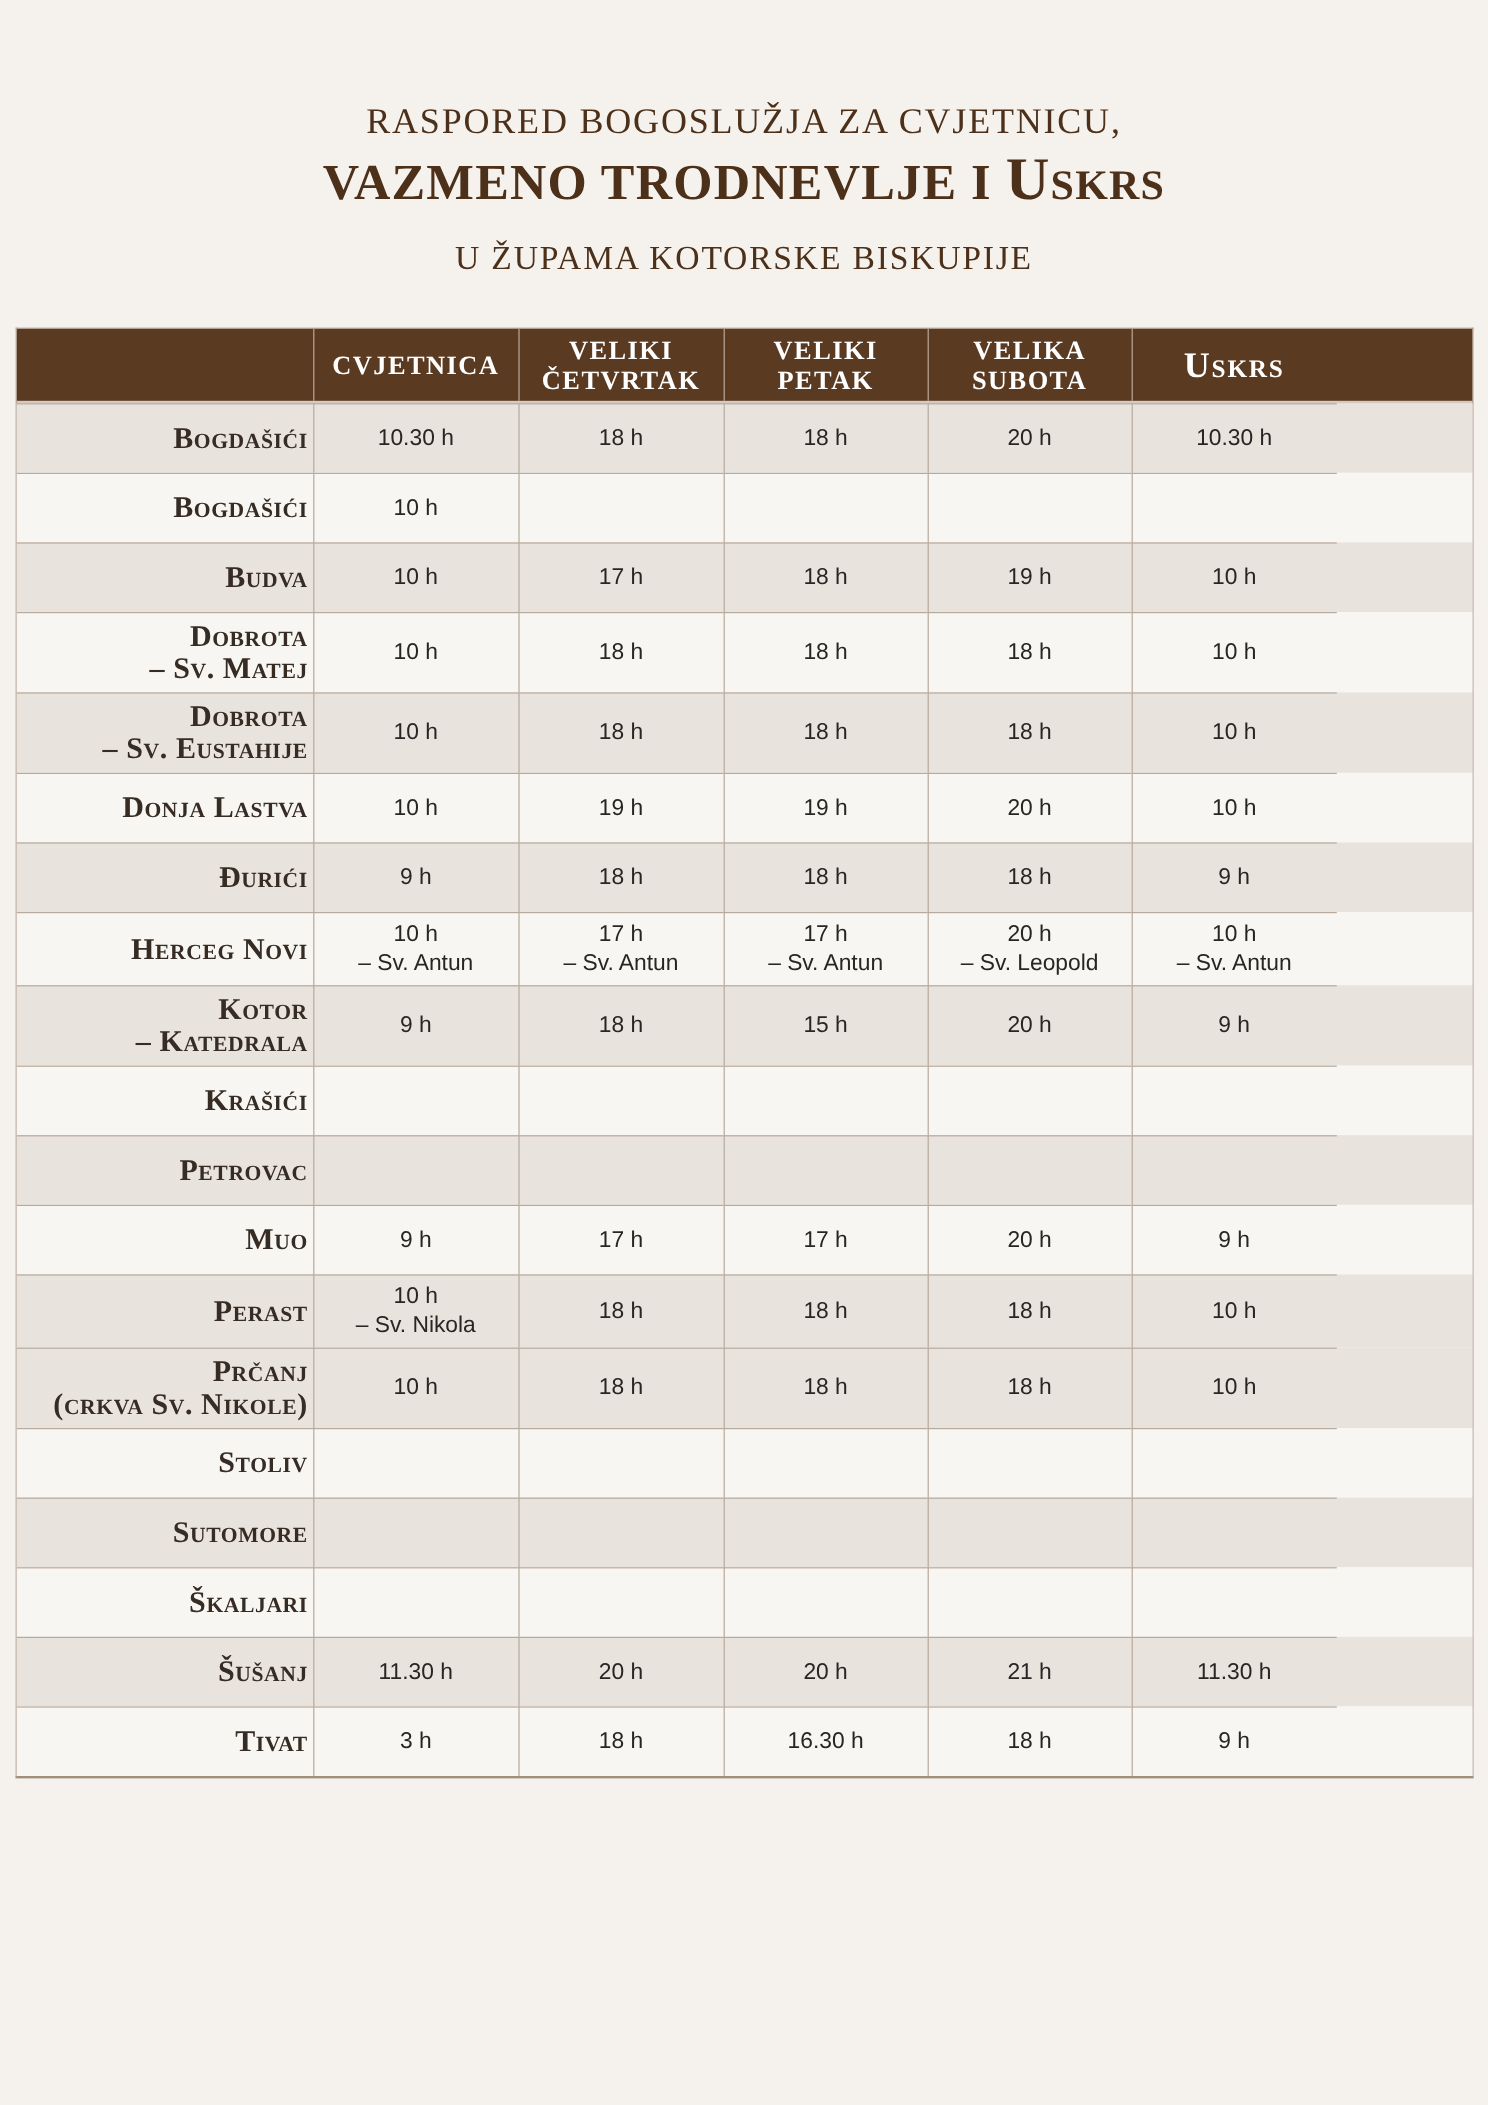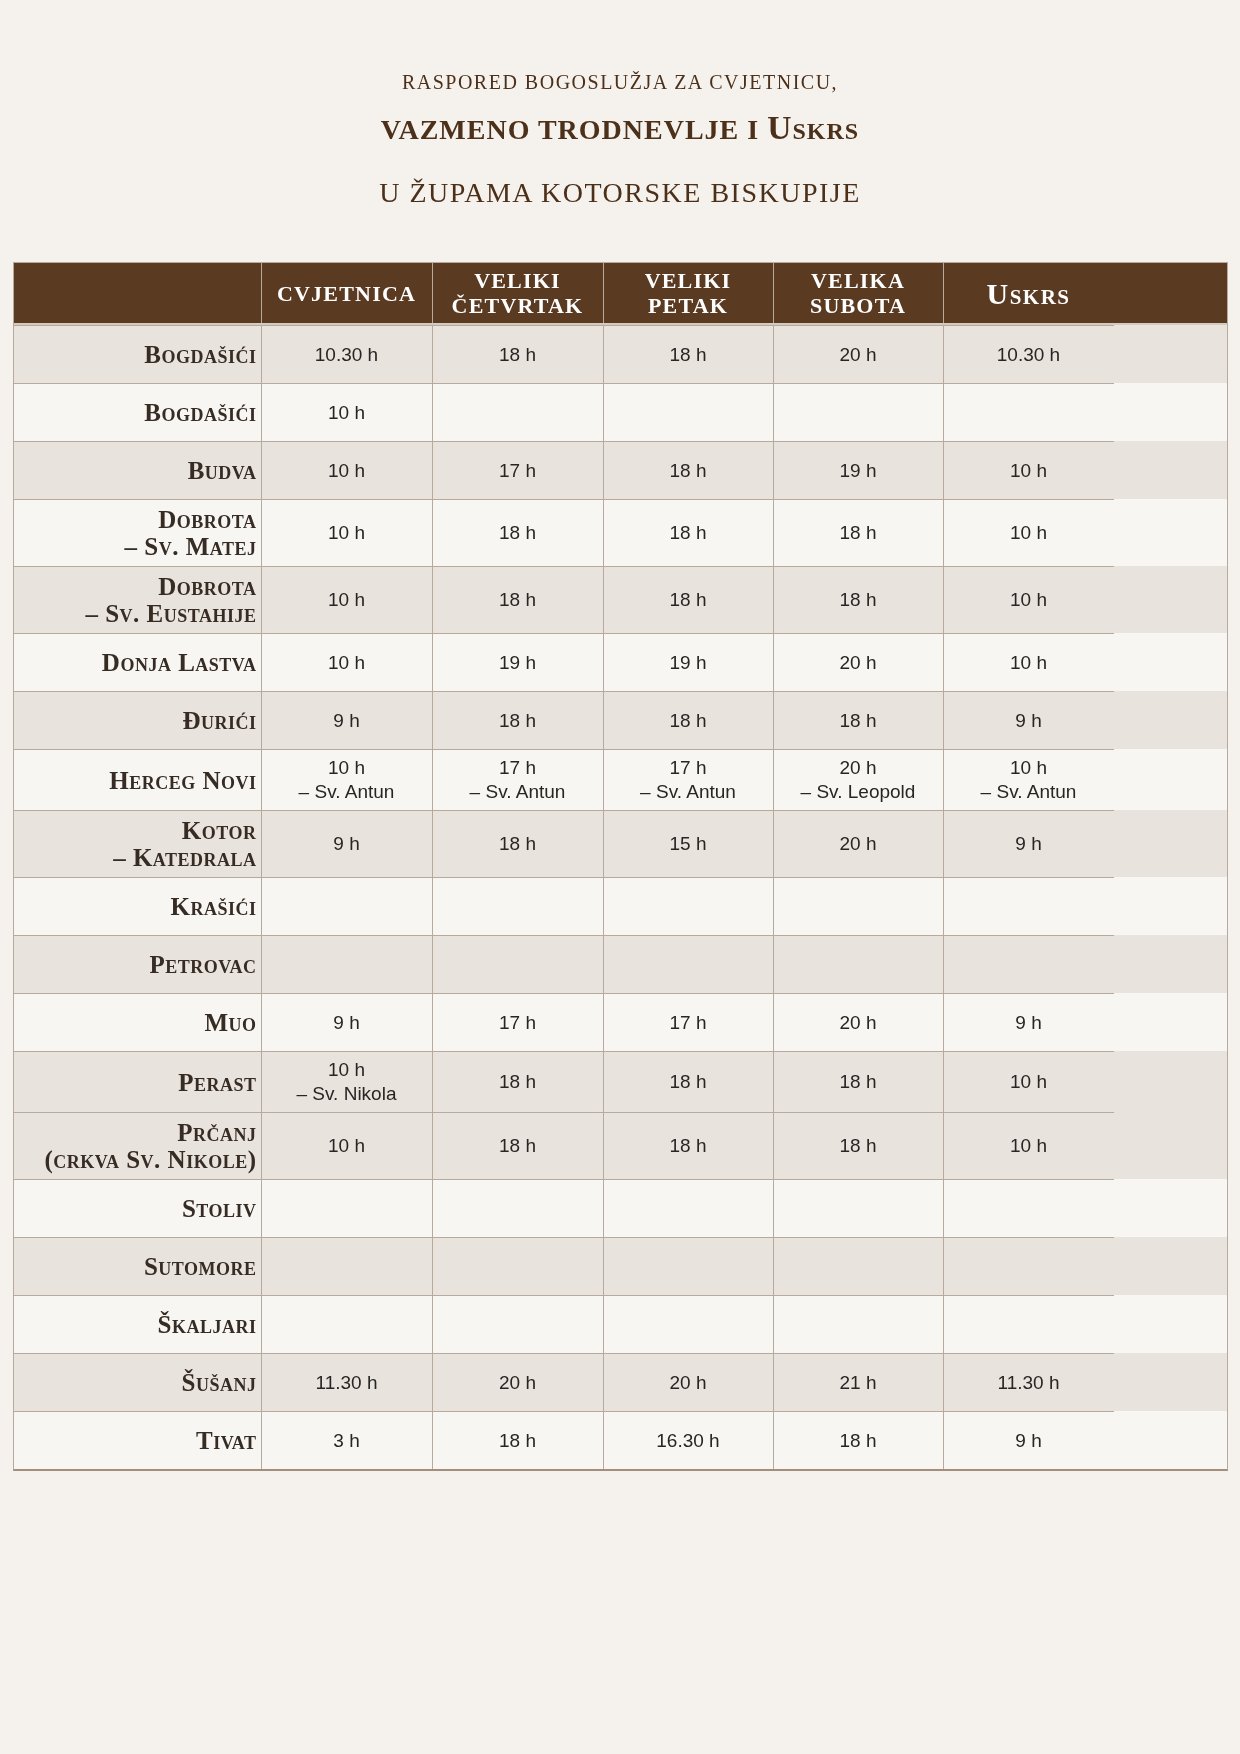--- a/index.html
+++ b/index.html
@@ -22,45 +22,46 @@
     background:var(--page-bg);
     font-family:"Liberation Serif", serif;
     overflow:hidden;
   }
   .titles{
     text-align:center;
     padding-top:64px;
     color:var(--title);
   }
   .t1{
-    font-size:20px;
+    font-size:30px;
     letter-spacing:1.5px;
     line-height:36px;
+    margin-top:20px;
   }
   .t2{
-    font-size:28px;
+    font-size:42px;
     font-weight:bold;
     letter-spacing:1px;
     line-height:52px;
     margin-top:4px;
   }
   .t2 .uskrs{
     font-variant:small-caps;
     font-size:1.2em;
     line-height:1;
   }
   .t3{
     font-size:28px;
     letter-spacing:1.5px;
     line-height:34px;
     margin-top:20px;
   }
   .schedule-table{
     width:1215px;
-    margin:52px auto 0 auto;
+    margin:40px auto 0 auto;
     border:1px solid var(--border);
     border-bottom:2px solid var(--outer-border);
     background:var(--row-plain);
   }
   .tr{
     display:grid;
     grid-template-columns:247px 171px 171px 170px 170px 171px;
   }
   .tr.head{
     background:var(--header-bg);

